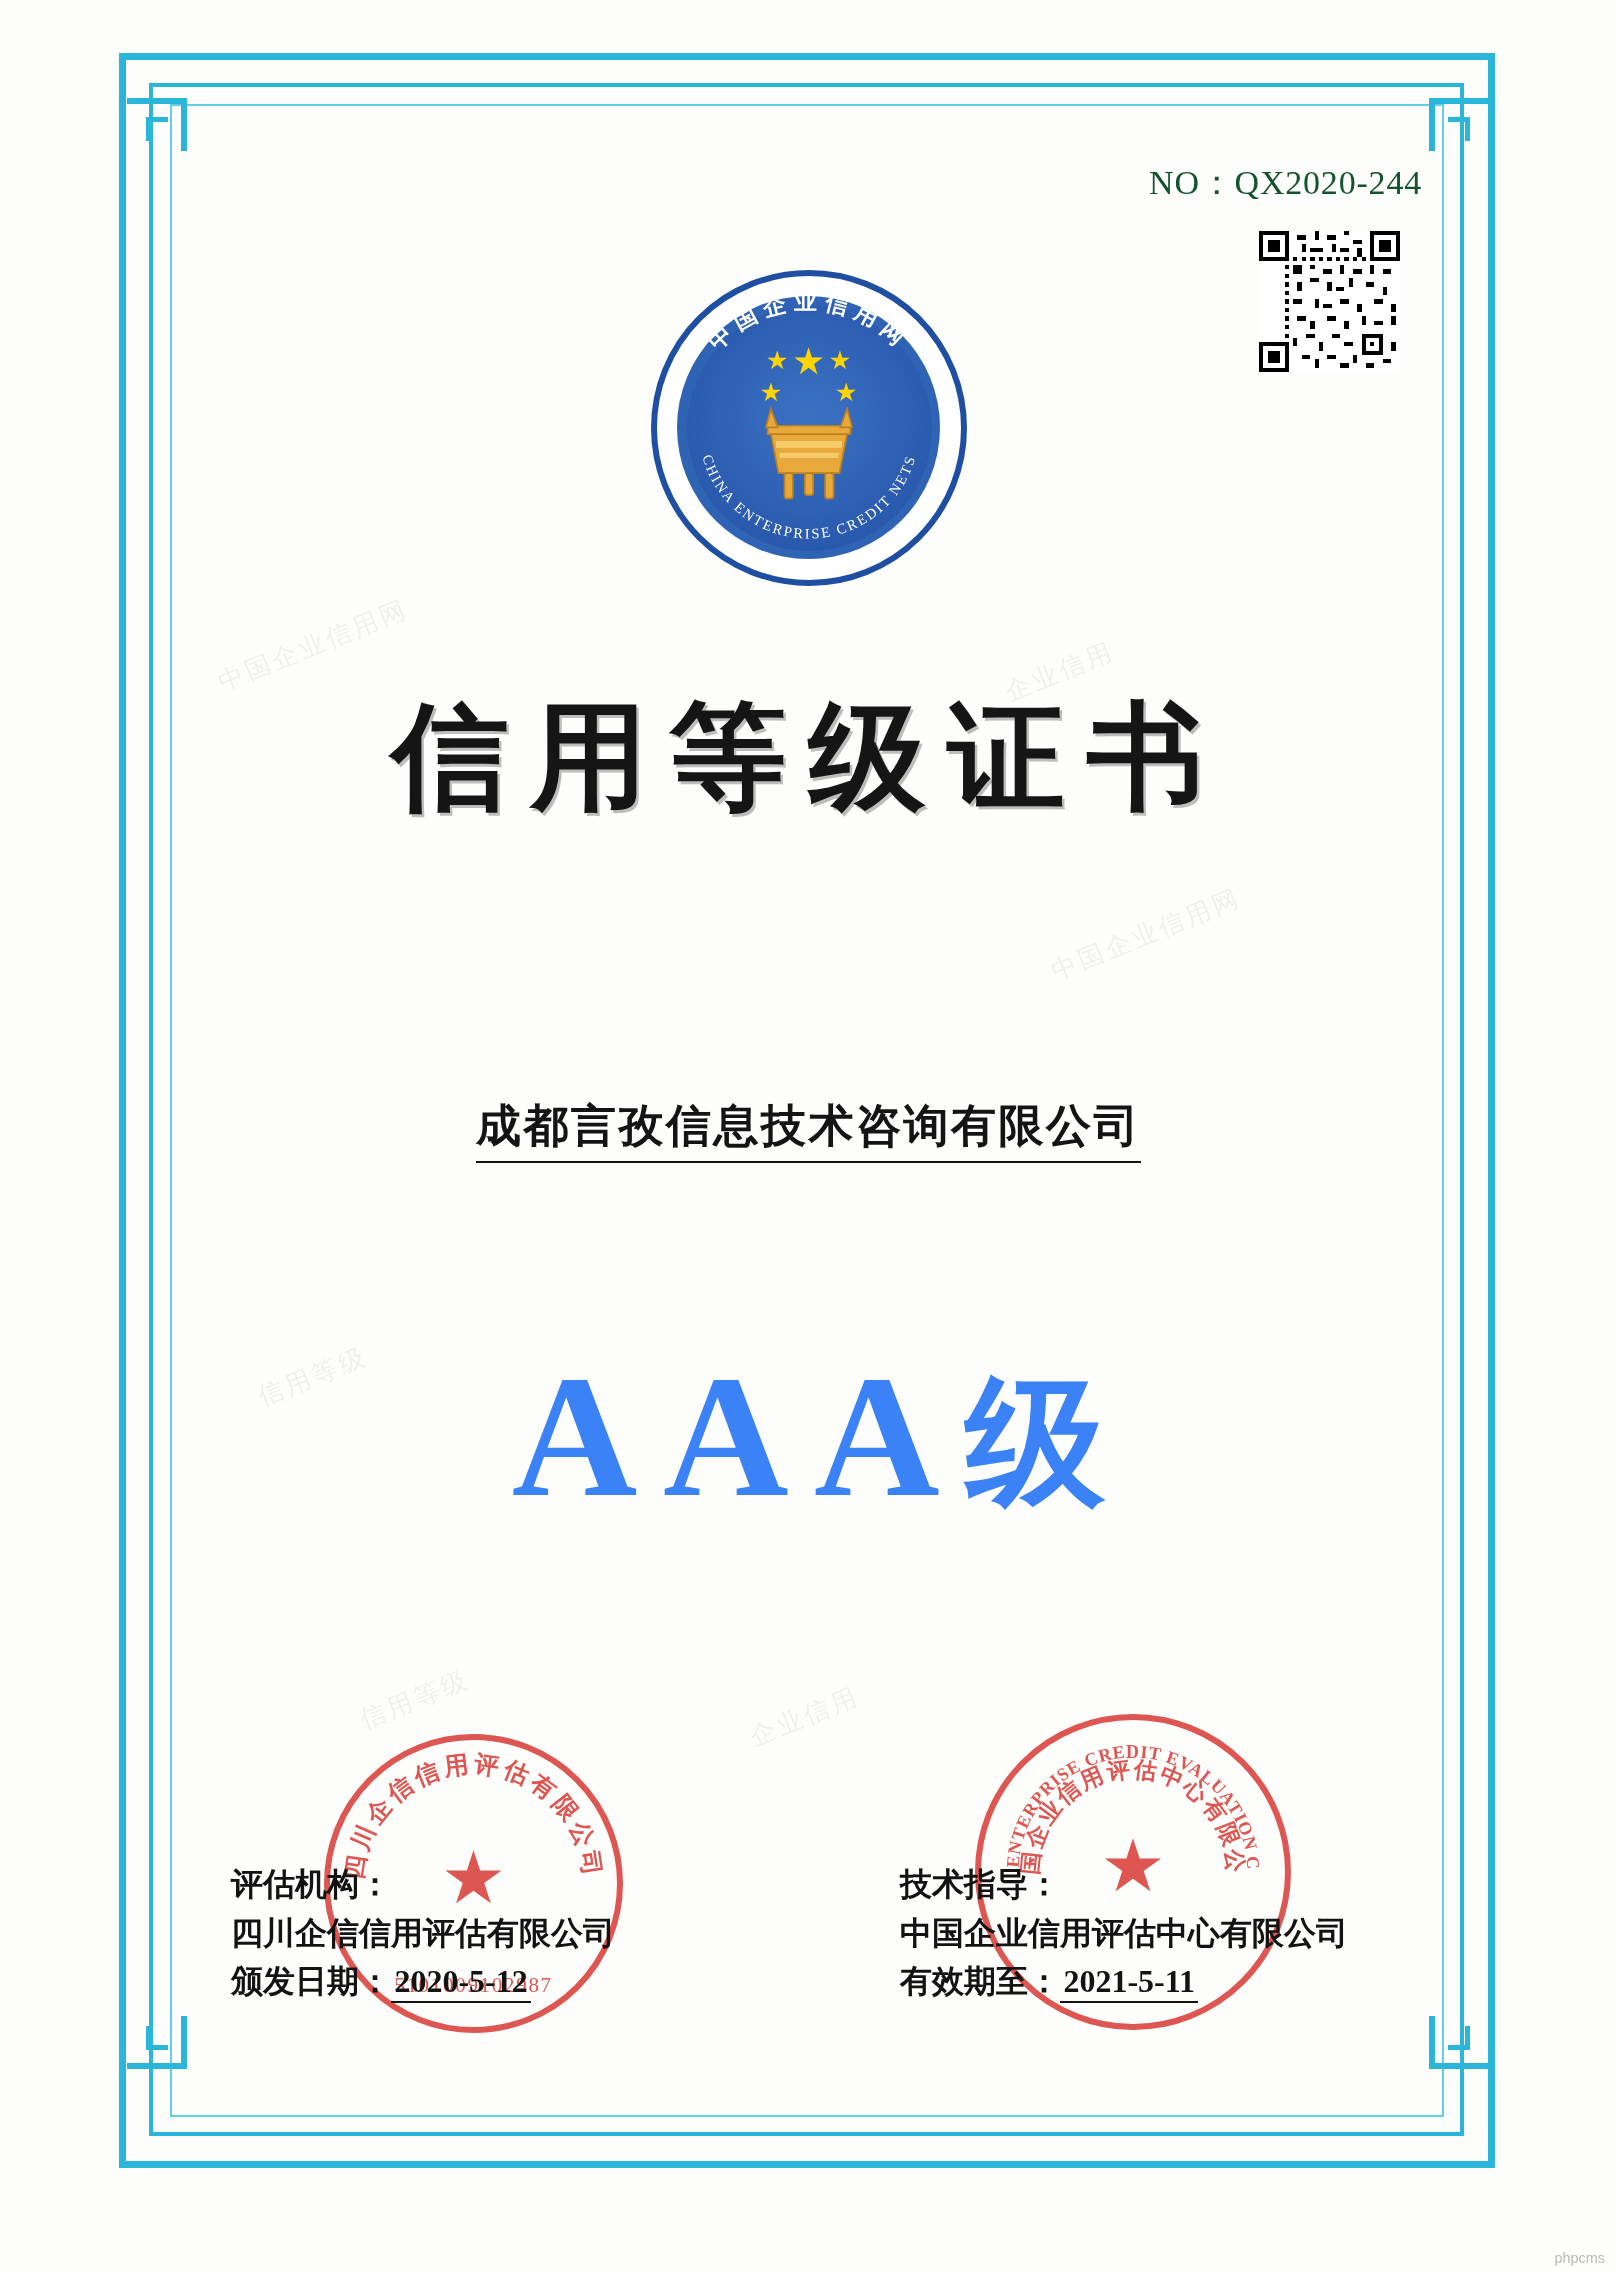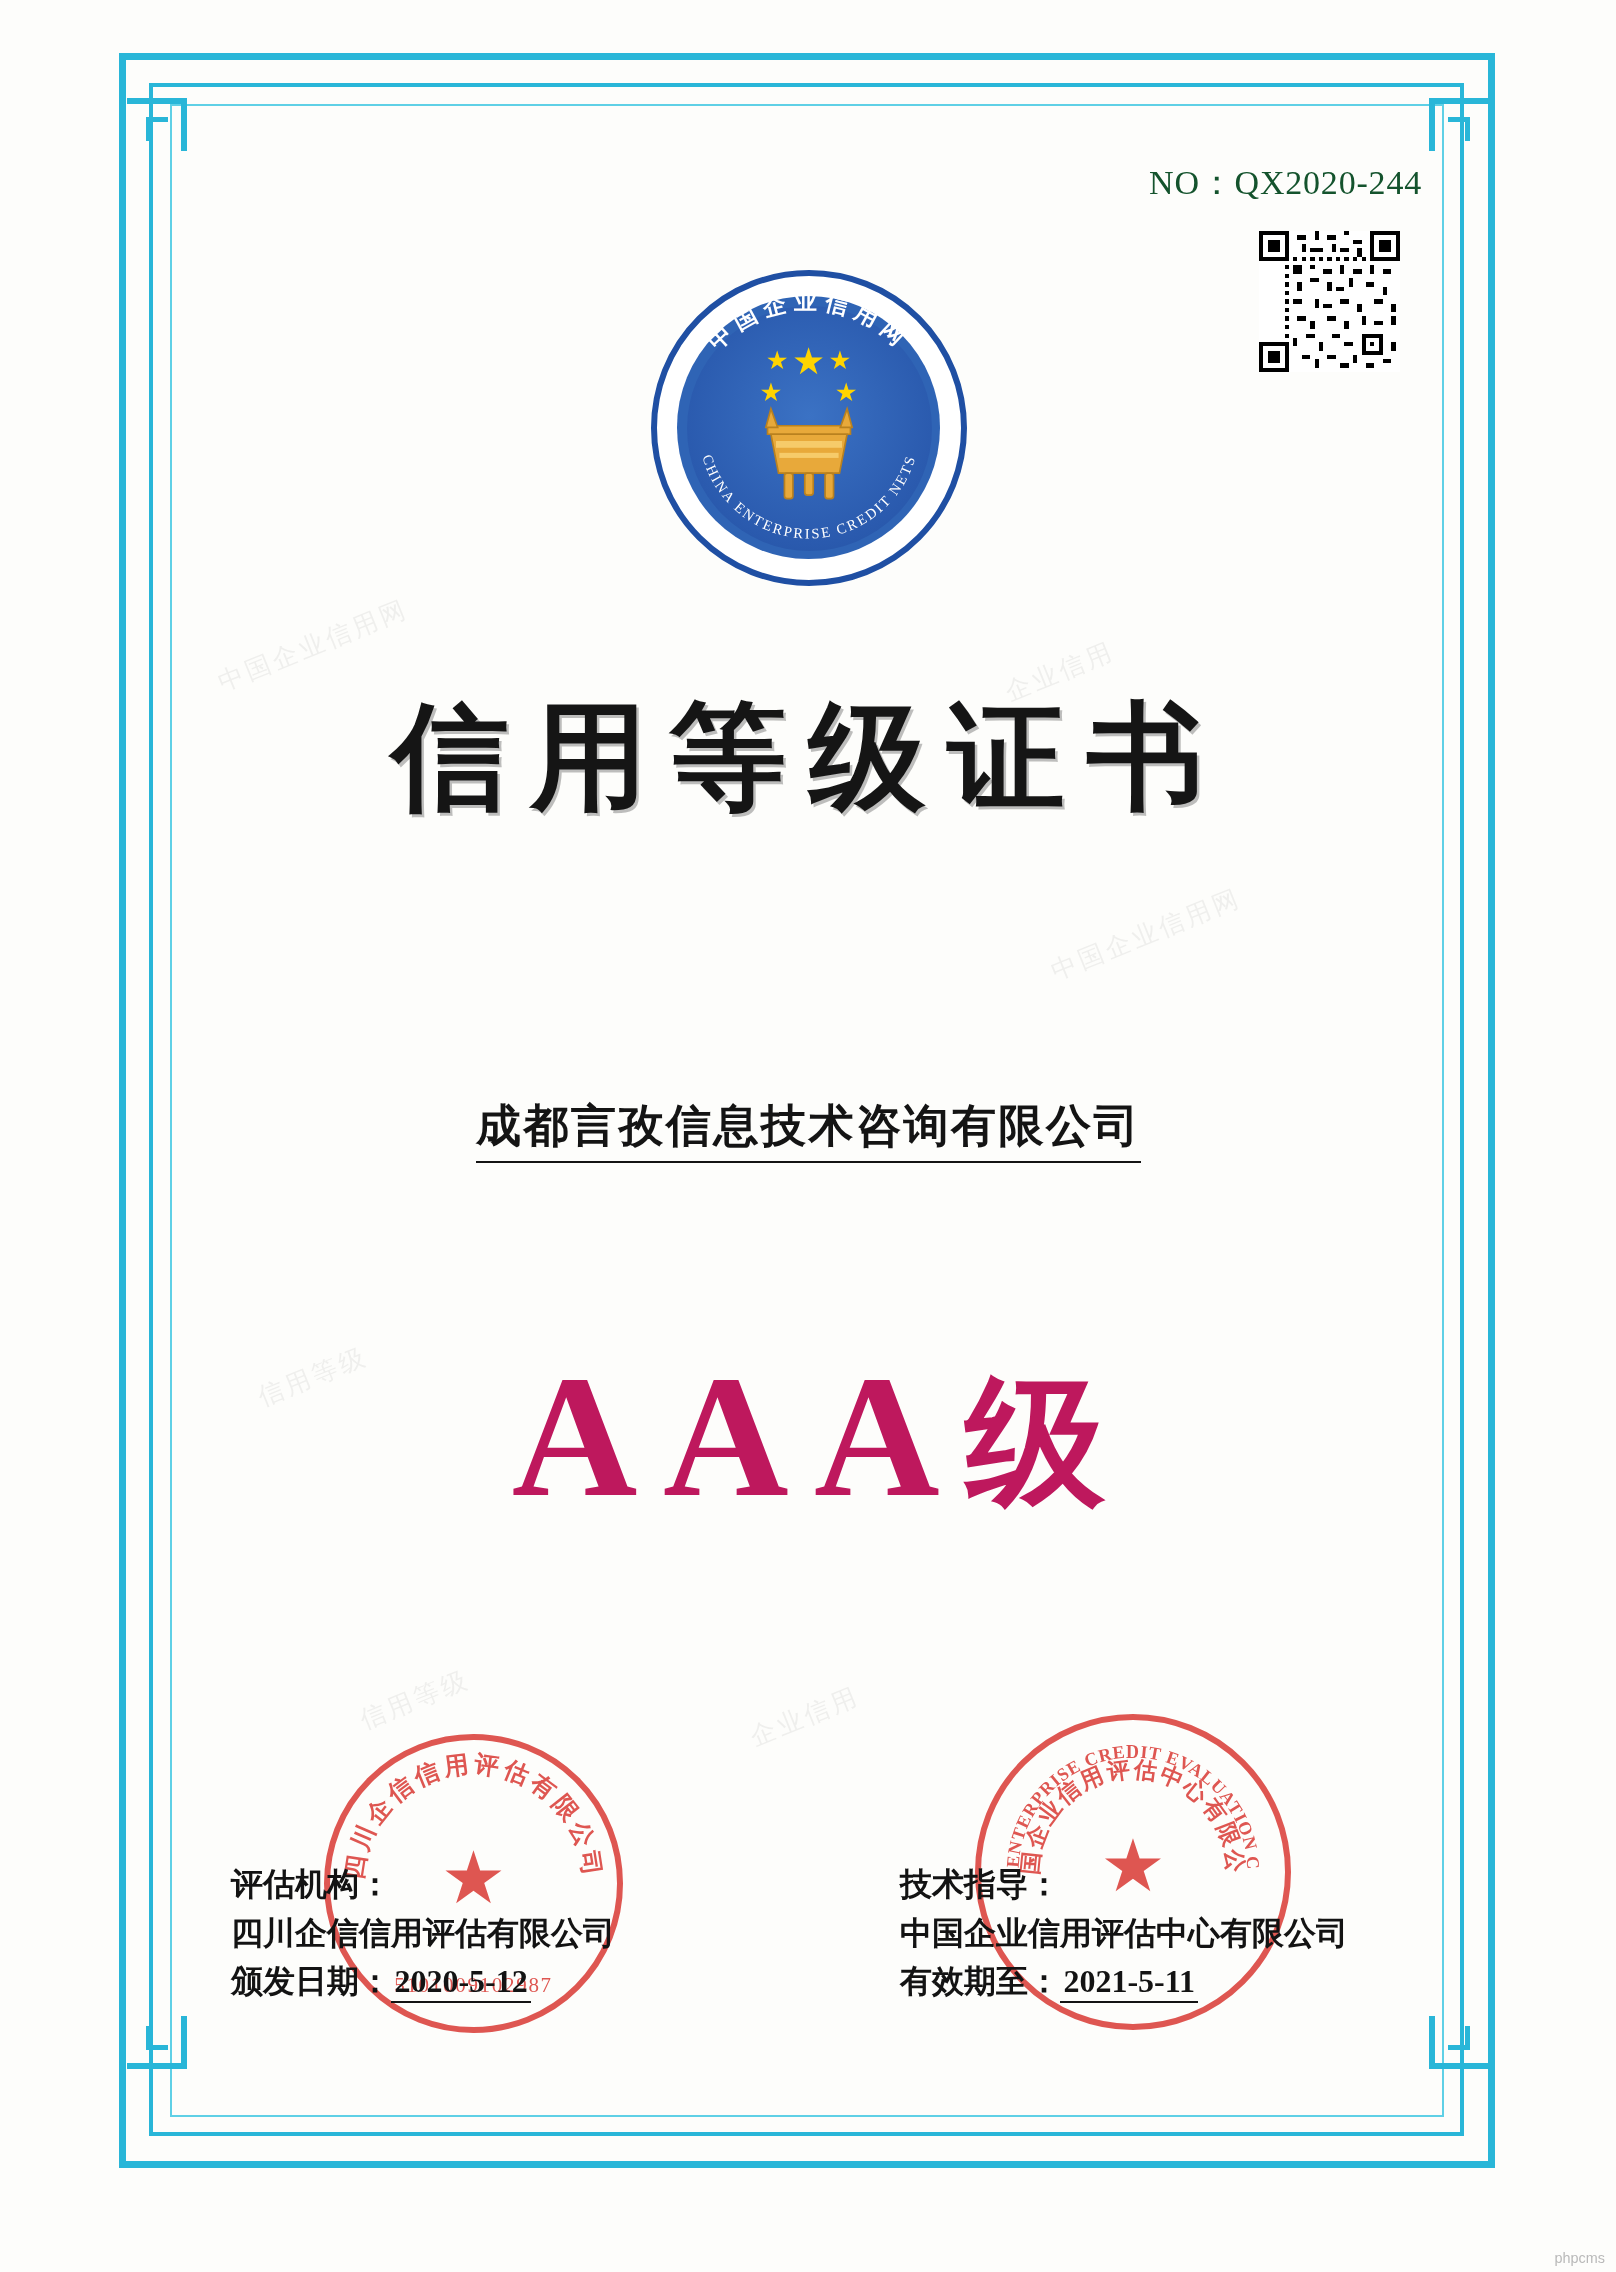--- a/index.html
+++ b/index.html
@@ -182,21 +182,21 @@
     letter-spacing: 0.4px;
     color: #141414;
   }
 
   
   .grade {
     position: absolute;
     left: 0; right: 0;
     top: 1350px;
     text-align: center;
-    color: #be185d;
+    color: #3b82f6;
     font-weight: bold;
     line-height: 1;
   }
   .grade .latin {
     font-family: "Liberation Serif", serif;
     font-size: 174px;
     letter-spacing: 25.5px;
   }
   .grade .cn {
     font-family: "DejaVu Sans", sans-serif;

